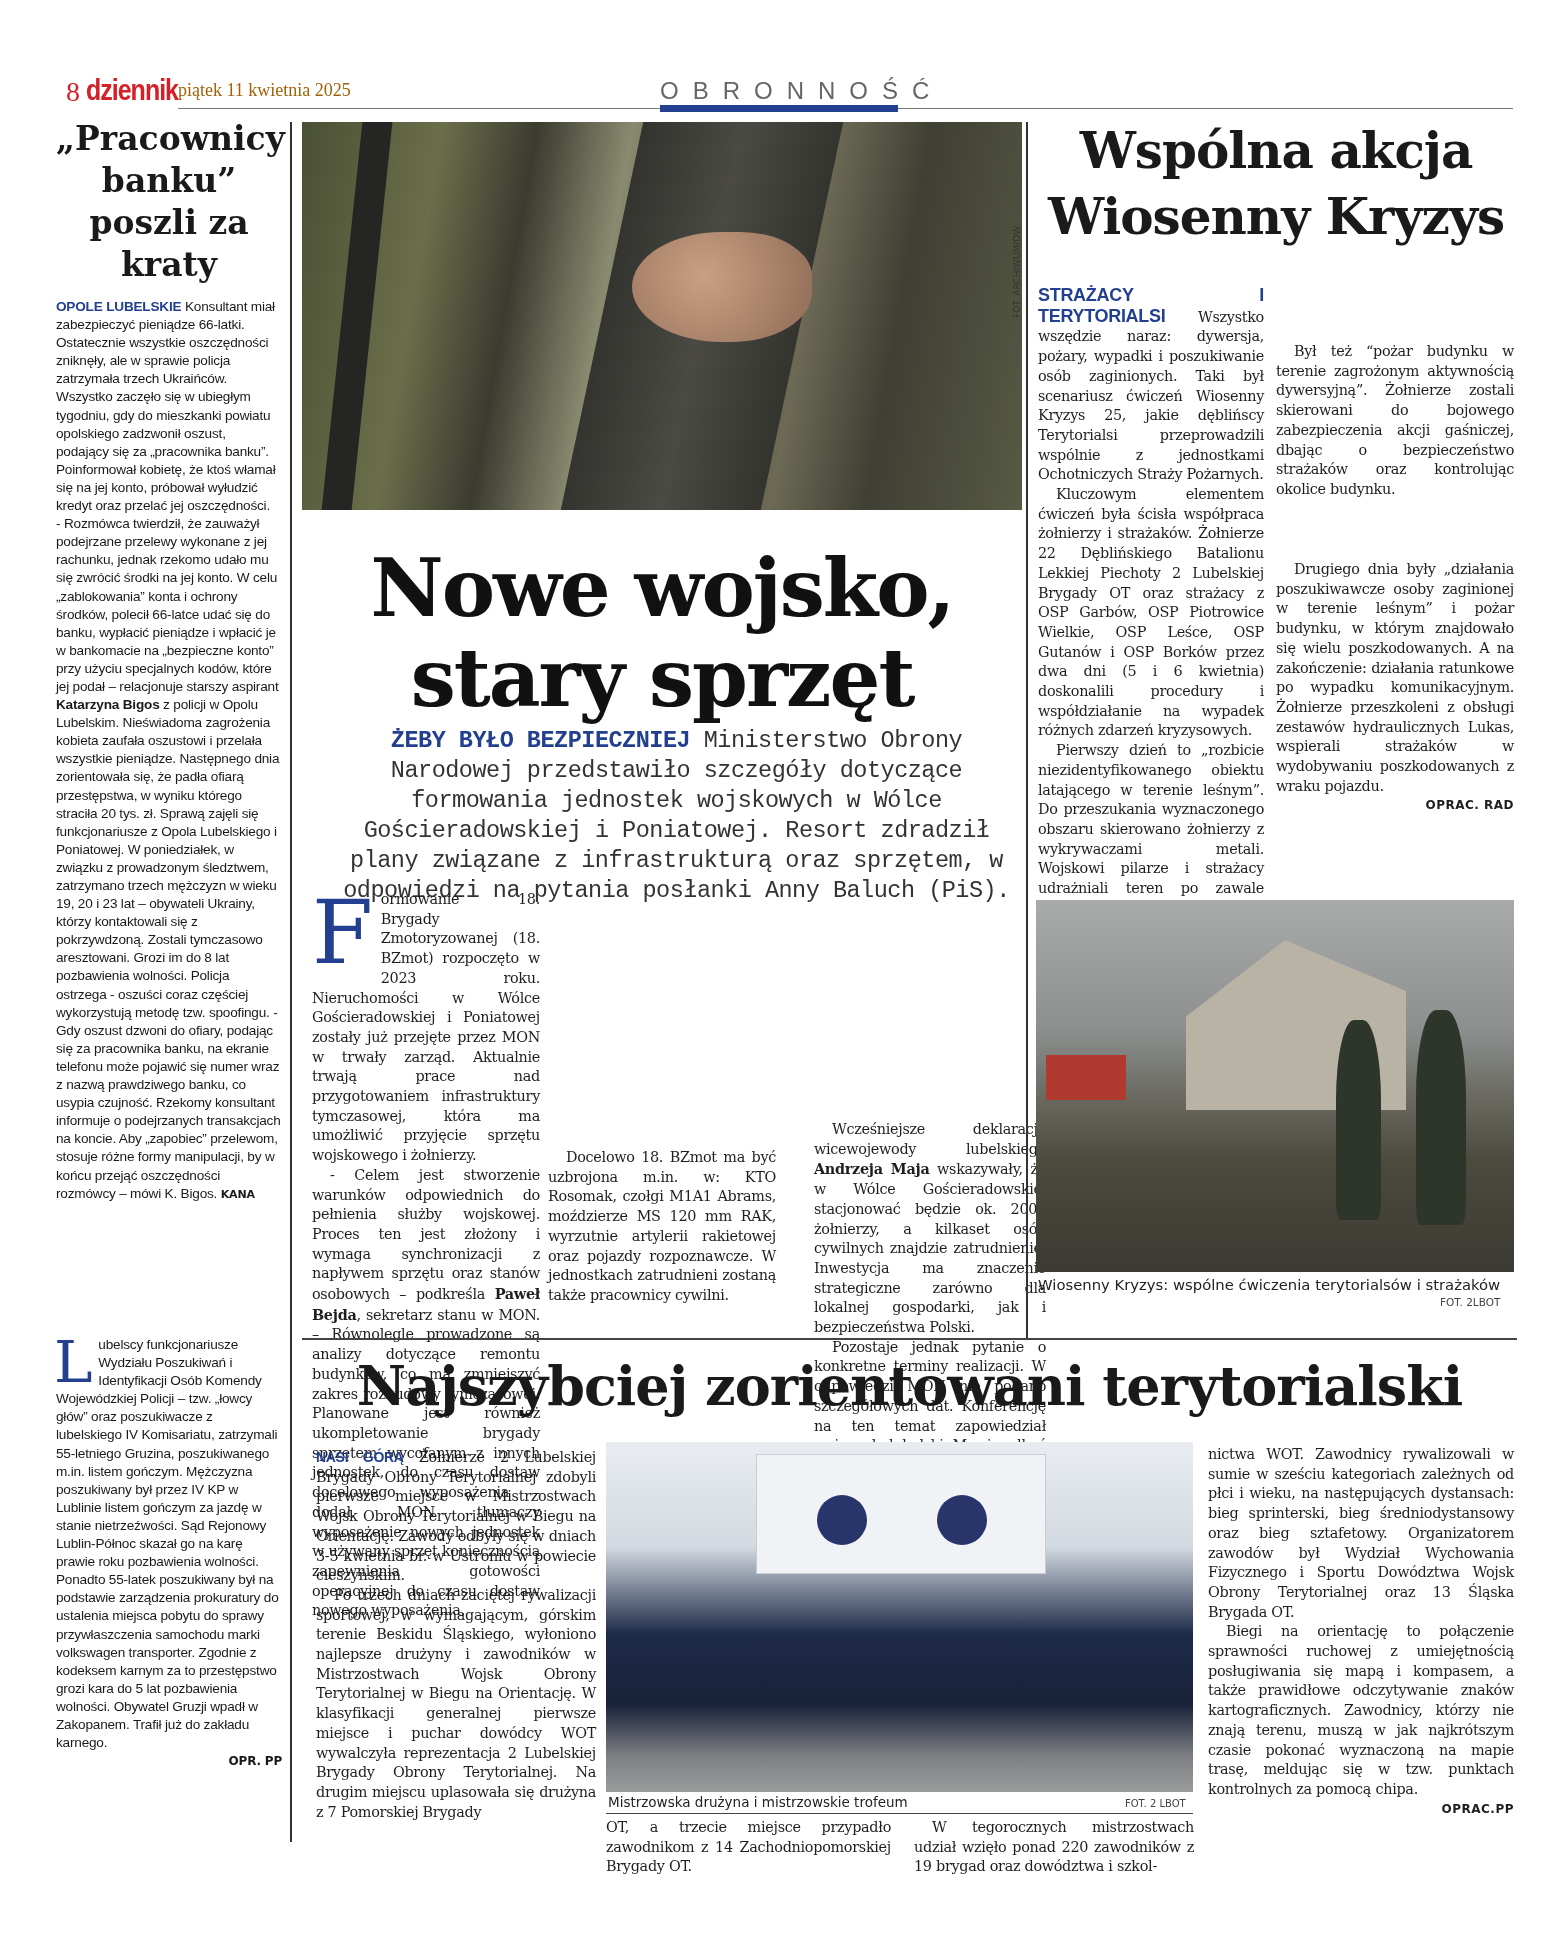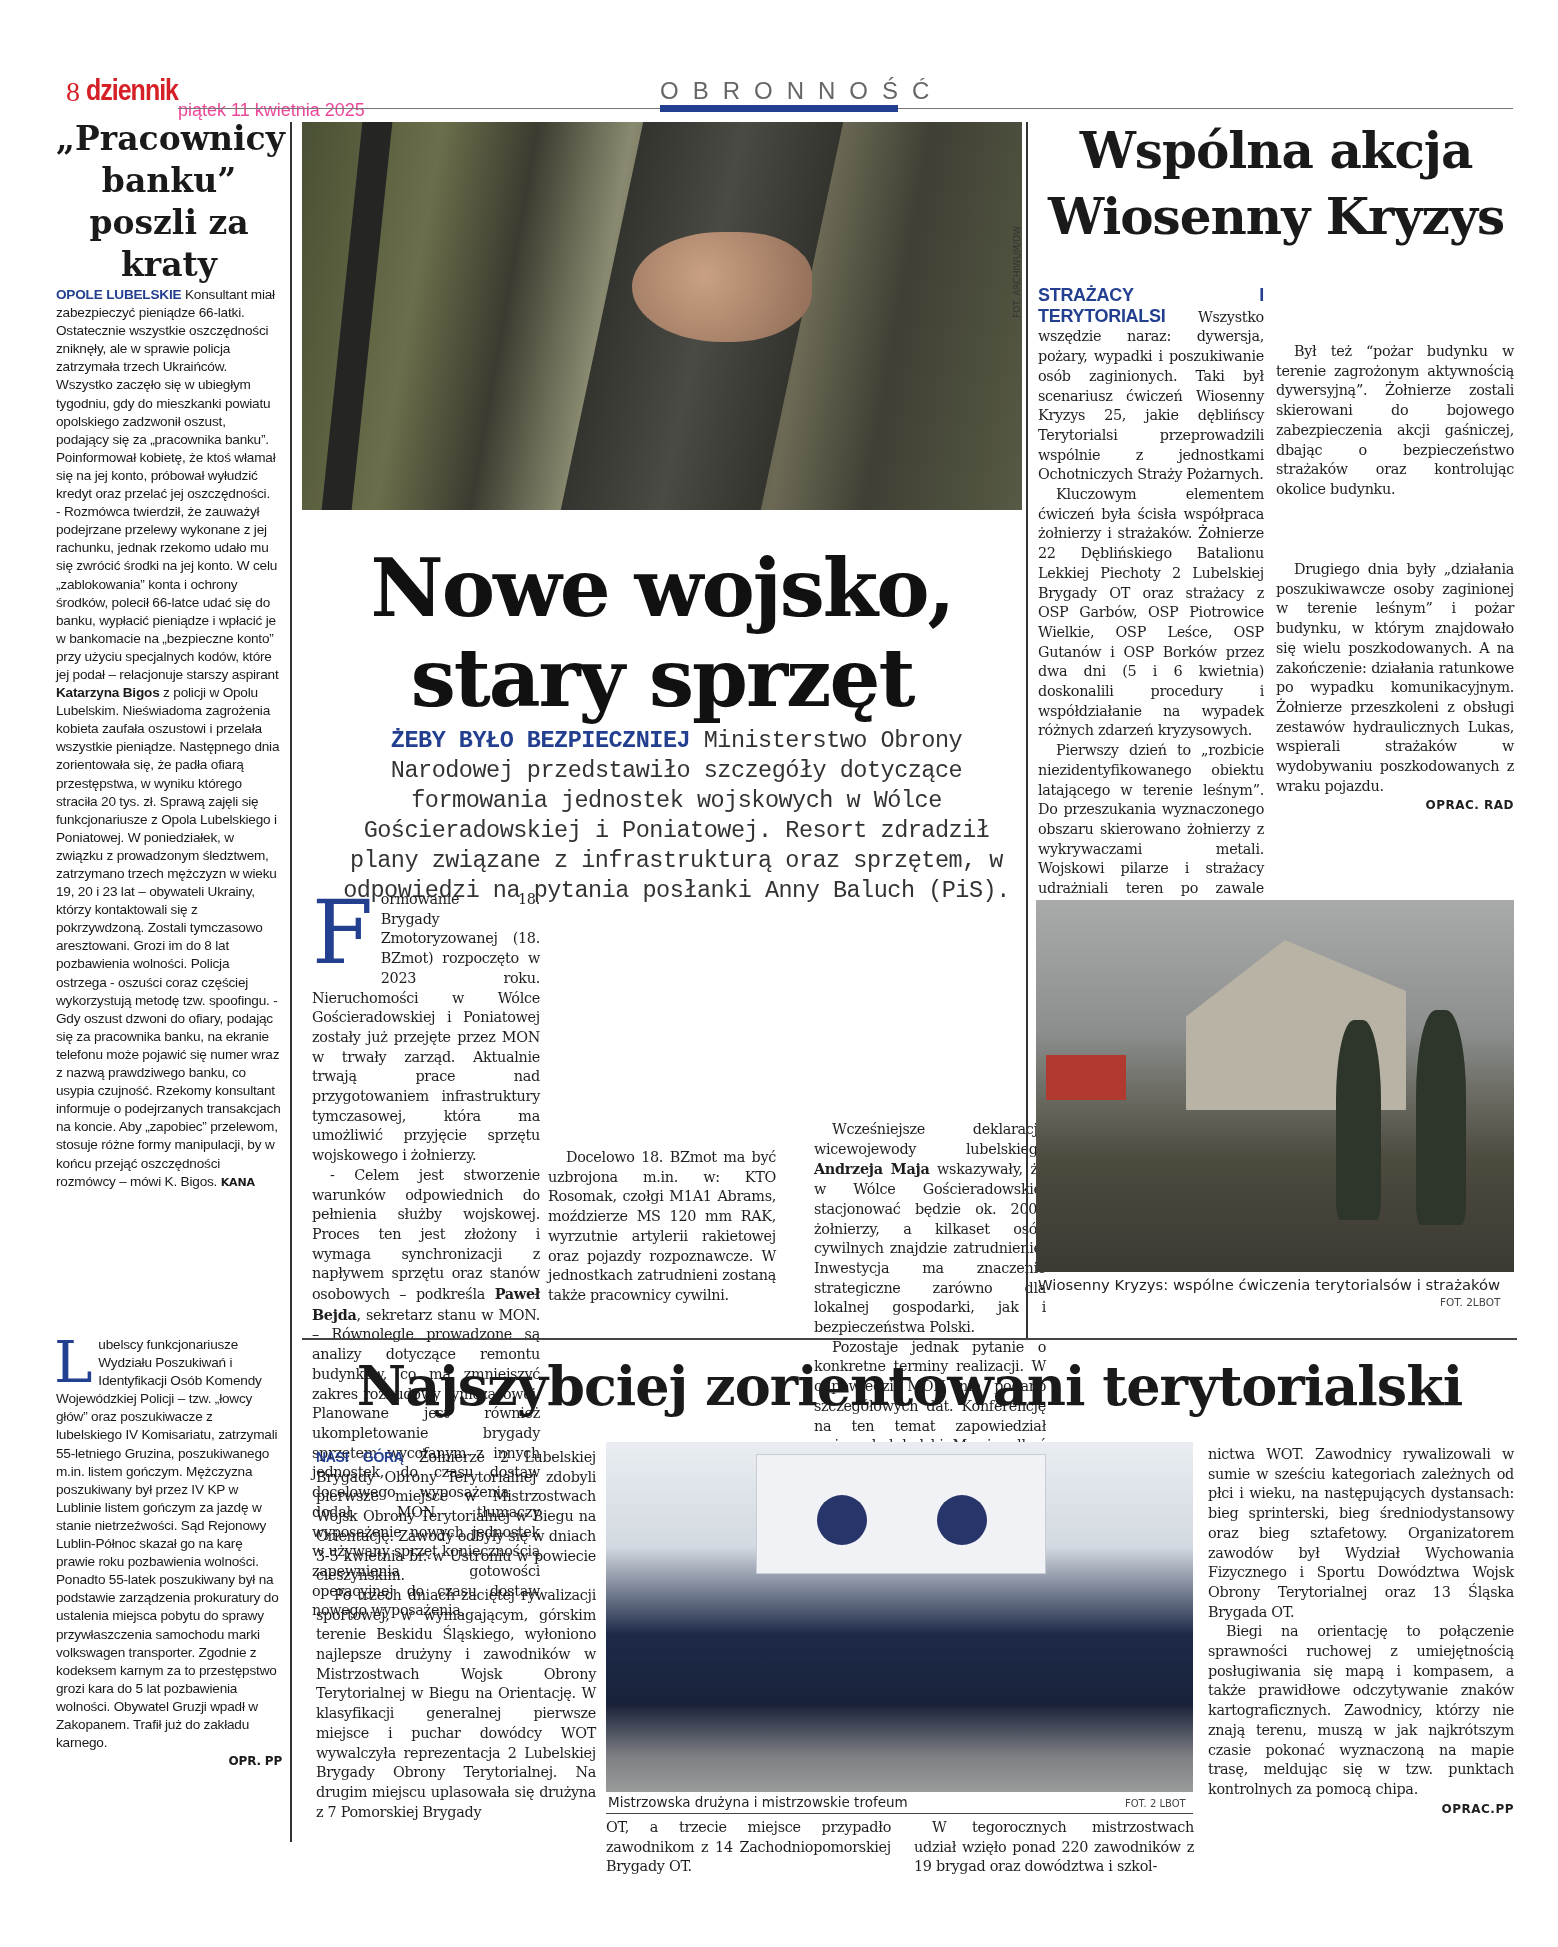--- a/index.html
+++ b/index.html
@@ -3,21 +3,21 @@
 <meta charset="utf-8">
 <style>
   * { box-sizing: border-box; margin: 0; padding: 0; }
   body { width: 1558px; height: 1947px; background: #ffffff; position: relative; overflow: hidden; color: #222; }
   .abs { position: absolute; }
   .sans { font-family: "Liberation Sans", "DejaVu Sans", sans-serif; }
 
   
   .hdr-page { left: 66px; top: 76px; font-family: "Liberation Serif", serif; font-size: 28px; color: #d62027; }
   .hdr-logo { left: 86px; top: 74px; font-family: "Liberation Sans", sans-serif; font-weight: bold; font-size: 25px; color: #d62027; letter-spacing: -1px; transform: scaleY(1.15); transform-origin: left top; }
-  .hdr-date { left: 178px; top: 80px; font-family: Liberation Sans, sans-serif; font-size: 18px; color: #ec4899; margin-top: 20px; }
+  .hdr-date { left: 178px; top: 80px; font-family: Liberation Serif, serif; font-size: 18px; color: #a16207; }
   .hdr-rule { left: 178px; top: 108px; width: 1335px; height: 1px; background: #777; }
   .section-label { left: 660px; top: 77px; width: 240px; font-family: "Liberation Sans", sans-serif; font-size: 24px; letter-spacing: 14px; color: #666; text-align: center; }
   .section-bar { left: 660px; top: 105px; width: 238px; height: 7px; background: #233f8f; }
 
   
   .col-divider-left { left: 290px; top: 122px; width: 1.5px; height: 1720px; background: #333; }
   .left-col { left: 56px; width: 226px; }
   .brief-title { text-align: center; font-family: "DejaVu Serif", serif; font-weight: bold; color: #1a1a1a; line-height: 1.2; }
   .brief-body { font-family: "Liberation Sans", sans-serif; font-size: 13.6px; line-height: 18.1px; color: #1a1a1a; letter-spacing: -0.2px; }
   .kicker { color: #233f8f; font-weight: bold; }
@@ -83,21 +83,21 @@
 <div class="abs hdr-logo">dziennik</div>
 <div class="abs hdr-date">piątek 11 kwietnia 2025</div>
 <div class="abs hdr-rule"></div>
 <div class="abs section-label">OBRONNOŚĆ</div>
 <div class="abs section-bar"></div>
 
 <div class="abs col-divider-left"></div>
 
 <div class="abs left-col" style="top:118px;">
   <h2 class="brief-title" style="font-size:33px;line-height:42px;">„Pracownicy banku” poszli za kraty</h2>
-  <div class="brief-body" style="margin-top:0;">
+  <div class="brief-body" style="margin-top:12px;">
     <span class="kicker">OPOLE LUBELSKIE</span><span> Konsultant miał zabezpieczyć pieniądze 66-latki. Ostatecznie wszystkie oszczędności zniknęły, ale w sprawie policja zatrzymała trzech Ukraińców. Wszystko zaczęło się w ubiegłym tygodniu, gdy do mieszkanki powiatu opolskiego zadzwonił oszust, podający się za „pracownika banku”. Poinformował kobietę, że ktoś włamał się na jej konto, próbował wyłudzić kredyt oraz przelać jej oszczędności.</span><br>
     <span>- Rozmówca twierdził, że zauważył podejrzane przelewy wykonane z jej rachunku, jednak rzekomo udało mu się zwrócić środki na jej konto. W celu „zablokowania” konta i ochrony środków, polecił 66-latce udać się do banku, wypłacić pieniądze i wpłacić je w bankomacie na „bezpieczne konto” przy użyciu specjalnych kodów, które jej podał – relacjonuje starszy aspirant </span><b>Katarzyna Bigos</b><span> z policji w Opolu Lubelskim. Nieświadoma zagrożenia kobieta zaufała oszustowi i przelała wszystkie pieniądze. Następnego dnia zorientowała się, że padła ofiarą przestępstwa, w wyniku którego straciła 20 tys. zł. Sprawą zajęli się funkcjonariusze z Opola Lubelskiego i Poniatowej. W poniedziałek, w związku z prowadzonym śledztwem, zatrzymano trzech mężczyzn w wieku 19, 20 i 23 lat – obywateli Ukrainy, którzy kontaktowali się z pokrzywdzoną. Zostali tymczasowo aresztowani. Grozi im do 8 lat pozbawienia wolności. Policja ostrzega - oszuści coraz częściej wykorzystują metodę tzw. spoofingu. - Gdy oszust dzwoni do ofiary, podając się za pracownika banku, na ekranie telefonu może pojawić się numer wraz z nazwą prawdziwego banku, co usypia czujność. Rzekomy konsultant informuje o podejrzanych transakcjach na koncie. Aby „zapobiec” przelewom, stosuje różne formy manipulacji, by w końcu przejąć oszczędności rozmówcy – mówi K. Bigos. </span><b style="font-family:'DejaVu Sans',sans-serif;font-size:11px;">KANA</b>
   </div>
 </div>
 
 <div class="abs left-col" style="top:1322px;">
   <div class="brief-body" style="margin-top:14px;">
     <span class="dropcap-l">L</span><span>ubelscy funkcjonariusze Wydziału Poszukiwań i Identyfikacji Osób Komendy Wojewódzkiej Policji – tzw. „łowcy głów” oraz poszukiwacze z lubelskiego IV Komisariatu, zatrzymali 55-letniego Gruzina, poszukiwanego m.in. listem gończym. Mężczyzna poszukiwany był przez IV KP w Lublinie listem gończym za jazdę w stanie nietrzeźwości. Sąd Rejonowy Lublin-Północ skazał go na karę prawie roku pozbawienia wolności. Ponadto 55-latek poszukiwany był na podstawie zarządzenia prokuratury do ustalenia miejsca pobytu do sprawy przywłaszczenia samochodu marki volkswagen transporter. Zgodnie z kodeksem karnym za to przestępstwo grozi kara do 5 lat pozbawienia wolności. Obywatel Gruzji wpadł w Zakopanem. Trafił już do zakładu karnego.</span>
     <span class="byline">OPR. PP</span>
   </div>

